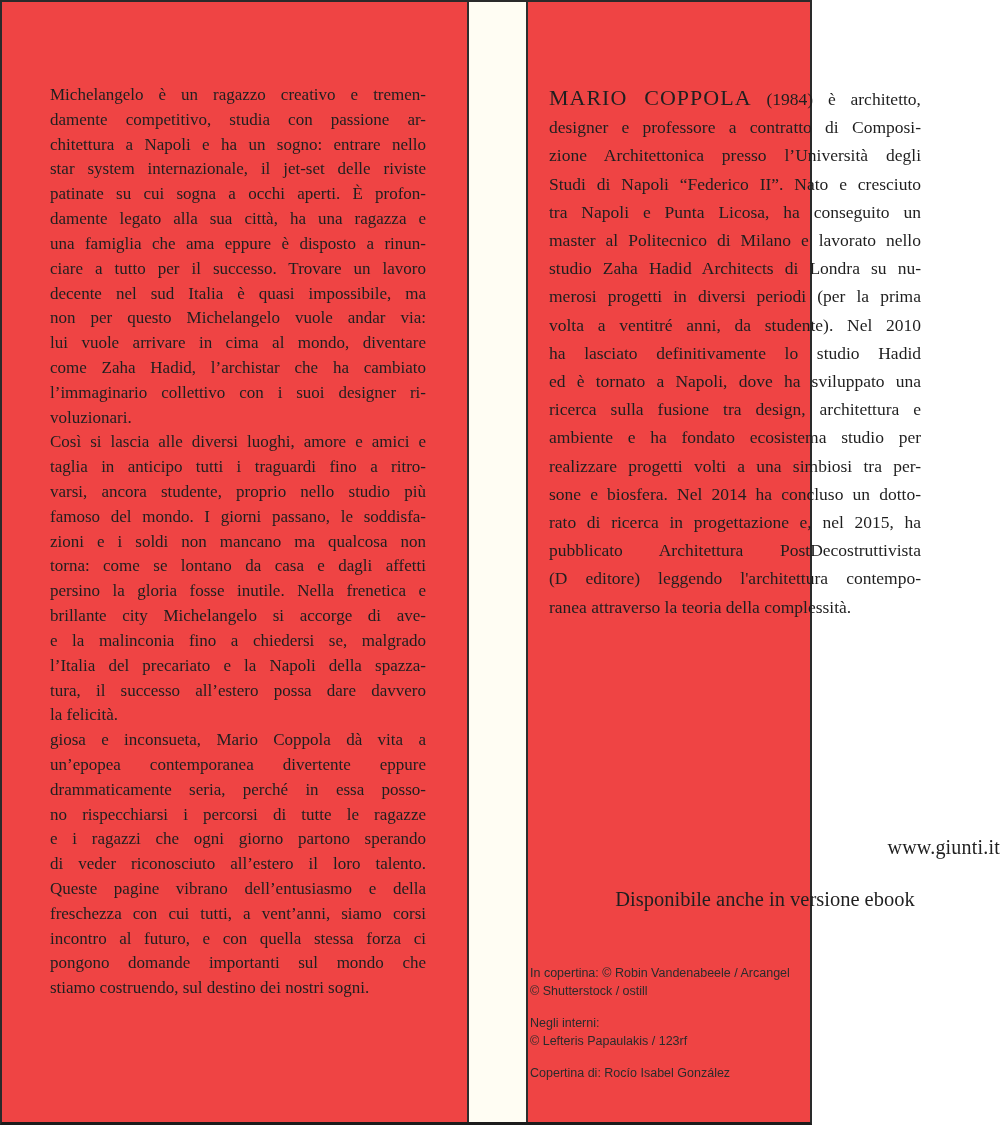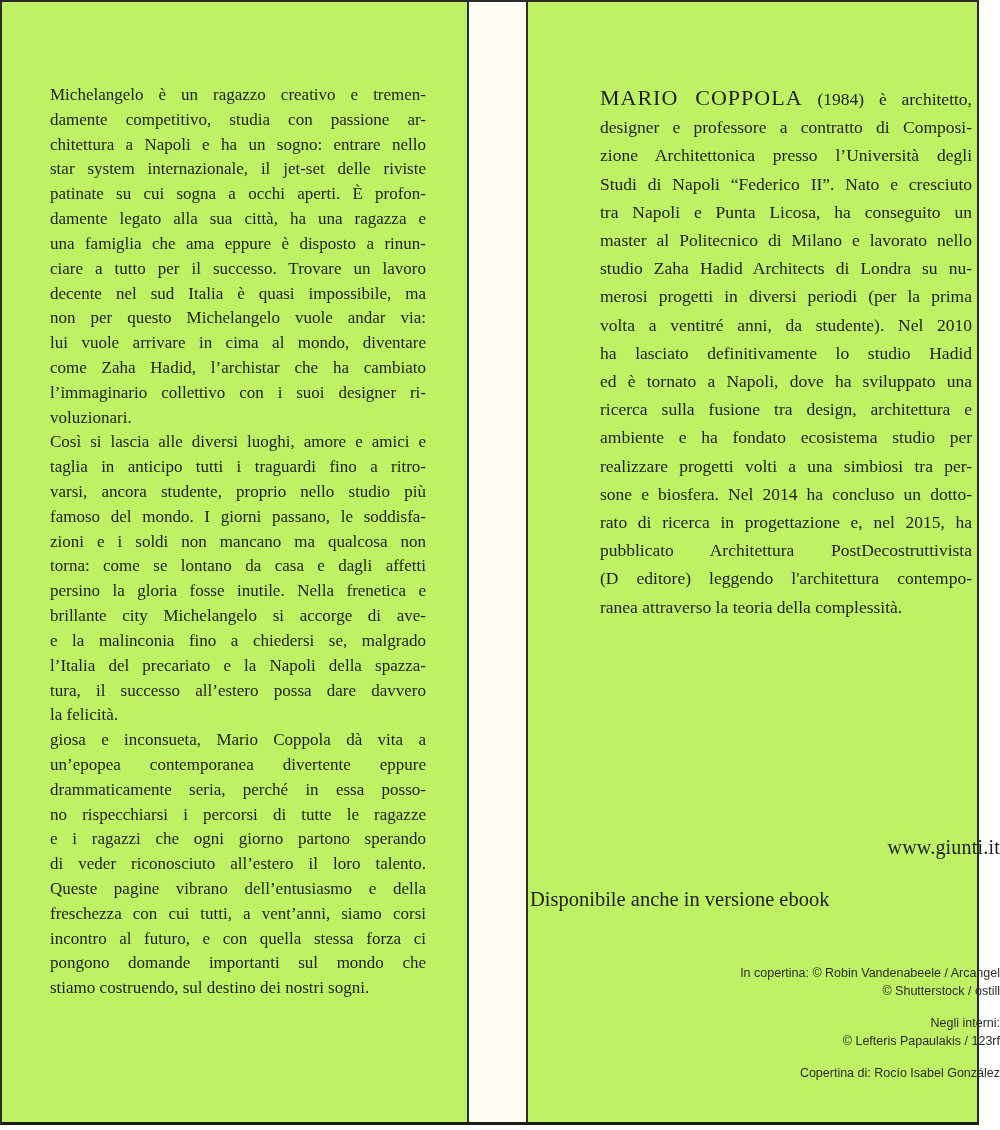--- a/index.html
+++ b/index.html
@@ -2,60 +2,60 @@
 <html lang="it"><head>
 <meta charset="utf-8">
 <style>
   html,body{margin:0;padding:0;}
   body{
     width:1000px;height:1130px;background:#ffffff;
     font-family:"Liberation Serif","DejaVu Serif",serif;
     color:#1f1f1f;overflow:hidden;position:relative;
   }
   .sheet{
-    position:absolute;left:0;top:0;width:979px;height:1125px;
-    box-sizing:border-box;background:#bef264;
+    position:absolute;left:0;top:0;width:812px;height:1125px;
+    box-sizing:border-box;background:#ef4444;
     border-top:2px solid #2a2a2a;
     border-left:2px solid #2a2a2a;
     border-right:2px solid #2a2a2a;
     border-bottom:3px solid #1c1c1c;
   }
   .fold{
     position:absolute;left:465px;top:0;bottom:0;width:61px;
     box-sizing:border-box;background:#fffdf3;
     border-left:2px solid #2e2e2e;
     border-right:2px solid #2e2e2e;
   }
   .flap-left-text{
     position:absolute;left:48px;top:81px;width:376px;
     font-size:17px;line-height:24.82px;
   }
   .bio-text{
-    position:absolute;left:598px;top:83px;width:372px;
+    position:absolute;left:547px;top:83px;width:372px;
     font-size:17.5px;line-height:28.2px;
   }
   .tline{
     text-align:justify;
     text-align-last:justify;
     white-space:nowrap;
   }
   .tline.tlast{text-align-last:left;}
   .it{}
   .author-name{font-size:22px;letter-spacing:1px;line-height:1;}
   .website{
     position:absolute;left:528px;width:470px;top:834px;
     text-align:right;font-size:20px;letter-spacing:.2px;
   }
   .ebook{
     position:absolute;left:528px;width:470px;top:886px;
-    font-size:20.5px;
+    text-align:center;font-size:20.5px;
   }
   .credits{
     position:absolute;left:528px;width:470px;top:962px;
-    text-align:right;
+    text-align:left;
     font-family:"Liberation Sans","DejaVu Sans",sans-serif;
     font-size:12.5px;line-height:18px;color:#2b2b2b;
   }
   .credit-group{margin:0;}
   .credit-group + .credit-group{margin-top:14px;}
 </style>
 </head>
 <body>
 
 <div class="sheet">

